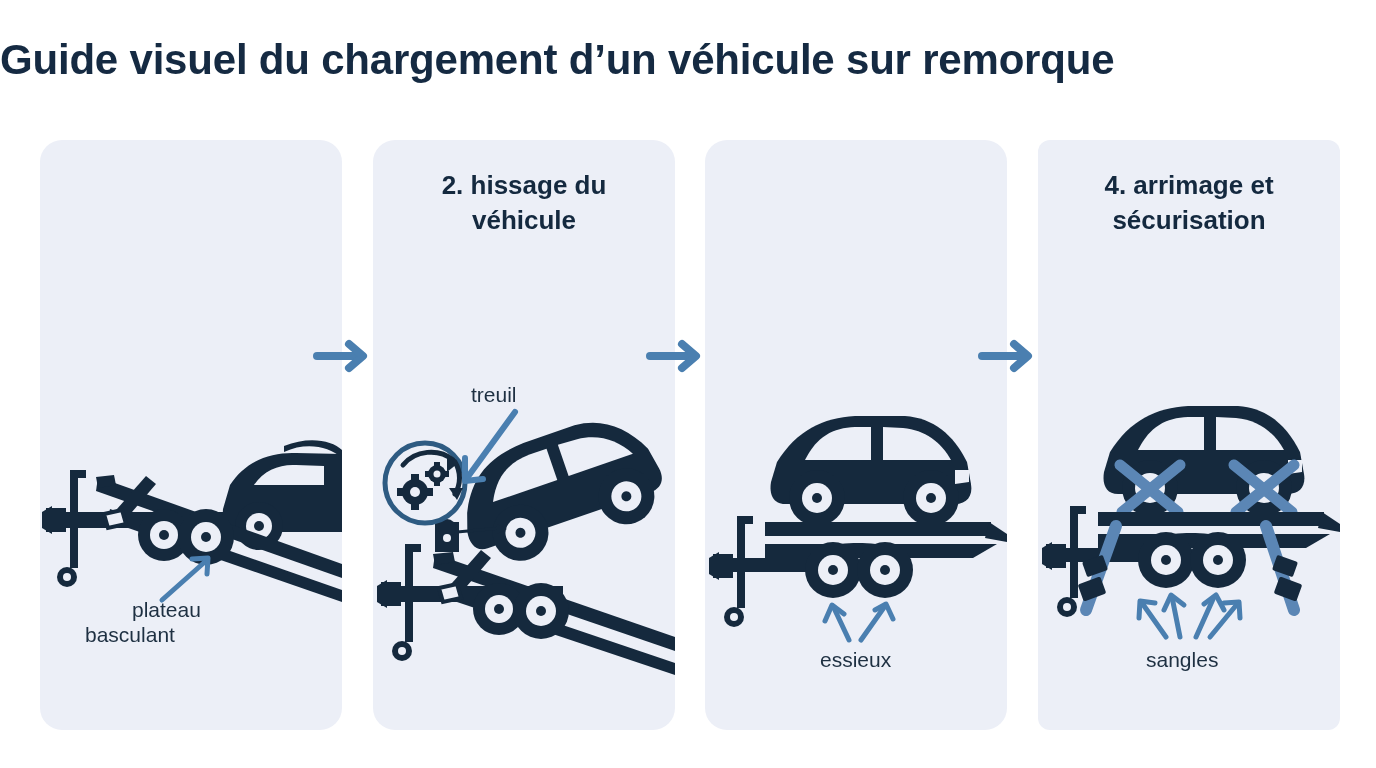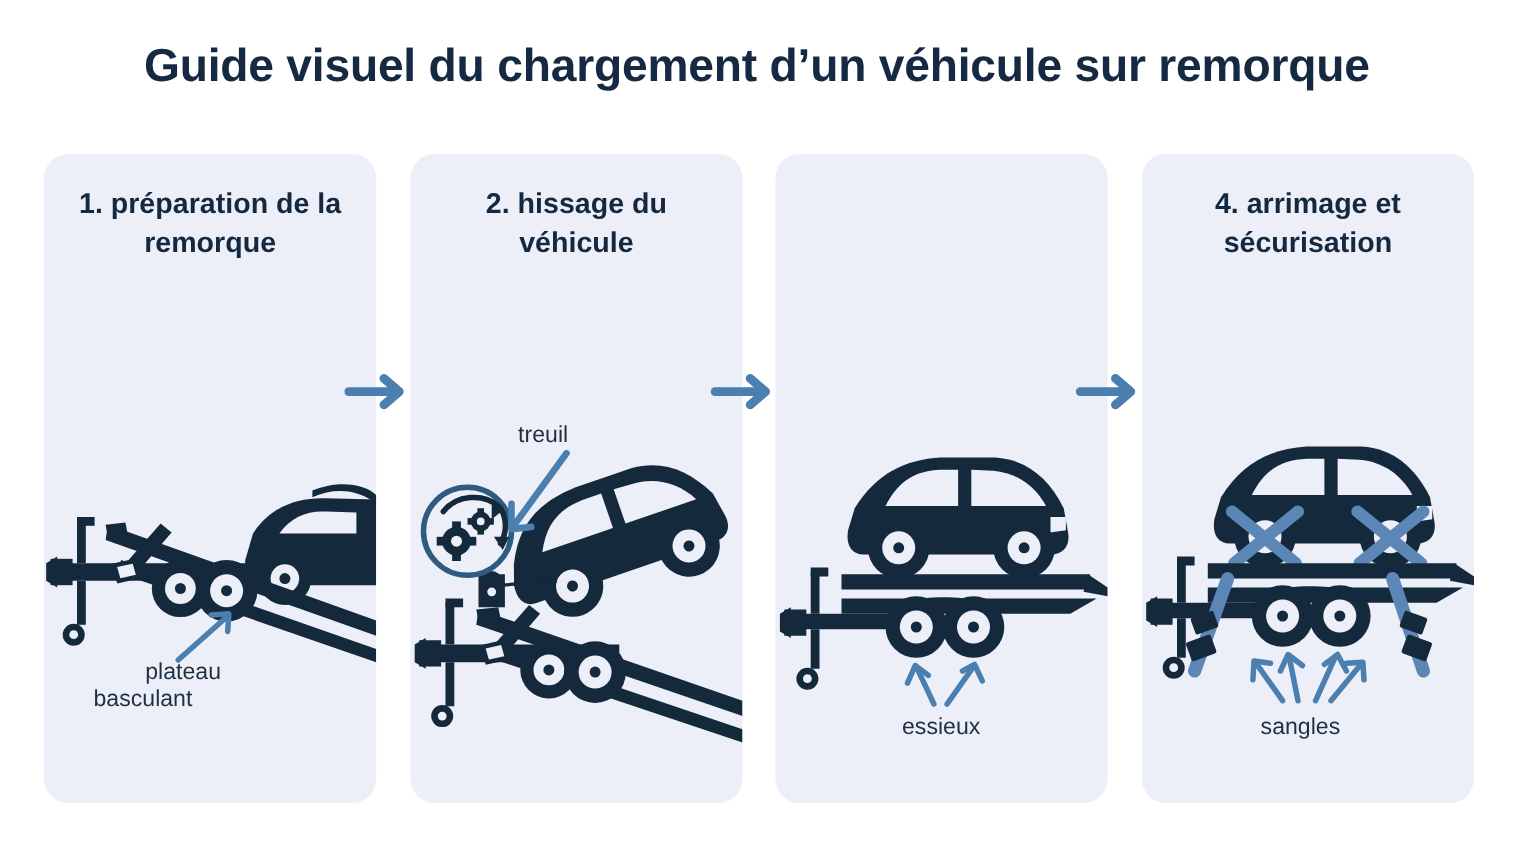--- a/index.html
+++ b/index.html
@@ -12,21 +12,20 @@
     height: 768px;
     font-family: "Liberation Sans", sans-serif;
     overflow: hidden;
     position: relative;
   }
   #page-title {
     position: absolute;
     left: 0;
     top: 36px;
     width: 1376px;
-    text-align: center;
     font-size: 42px;
     font-weight: bold;
     color: #152a42;
     letter-spacing: -0.2px;
   }
   #steps {
     position: absolute;
     left: 0;
     top: 140px;
     width: 1376px;
@@ -36,21 +35,21 @@
     position: absolute;
     top: 0;
     width: 302px;
     height: 590px;
     background: #eceff7;
     border-radius: 22px;
   }
   .panel.p1 { left: 40px; }
   .panel.p2 { left: 373px; }
   .panel.p3 { left: 705px; }
-  .panel.p4 { left: 1038px; }
+  .panel.p4 { left: 1038px; border-radius: 12px; }
 
   .panel-heading {
     position: absolute;
     top: 28px;
     left: 16px;
     width: 270px;
     text-align: center;
     font-size: 26px;
     font-weight: bold;
     line-height: 1.36;
@@ -74,21 +73,20 @@
   .a3 { left: 978px; }
 </style>
 </head>
 <body>
 
 <div id="page-title">Guide visuel du chargement d’un véhicule sur remorque</div>
 
 <div id="steps">
 
   <div class="panel p1">
-    <div class="panel-heading">1. préparation de la remorque</div>
     <svg class="panel-art" viewBox="0 0 302 590">
       <g fill="#15293d">
 
         <g>
           <path d="M190 345 C206 320 232 312 256 313 L302 314 L302 392 L196 392 C185 392 182 380 183 369 Z"></path>
           <path d="M214 345 C224 330 240 324 256 325 L284 326 L284 345 Z" fill="#eceff7"></path>
           <circle cx="219" cy="386" r="24"></circle>
           <circle cx="219" cy="386" r="13" fill="#eceff7"></circle>
           <circle cx="219" cy="386" r="5"></circle>
           <path d="M244 306 C268 296 292 300 302 310 L302 318 C288 306 266 302 244 312 Z"></path>

